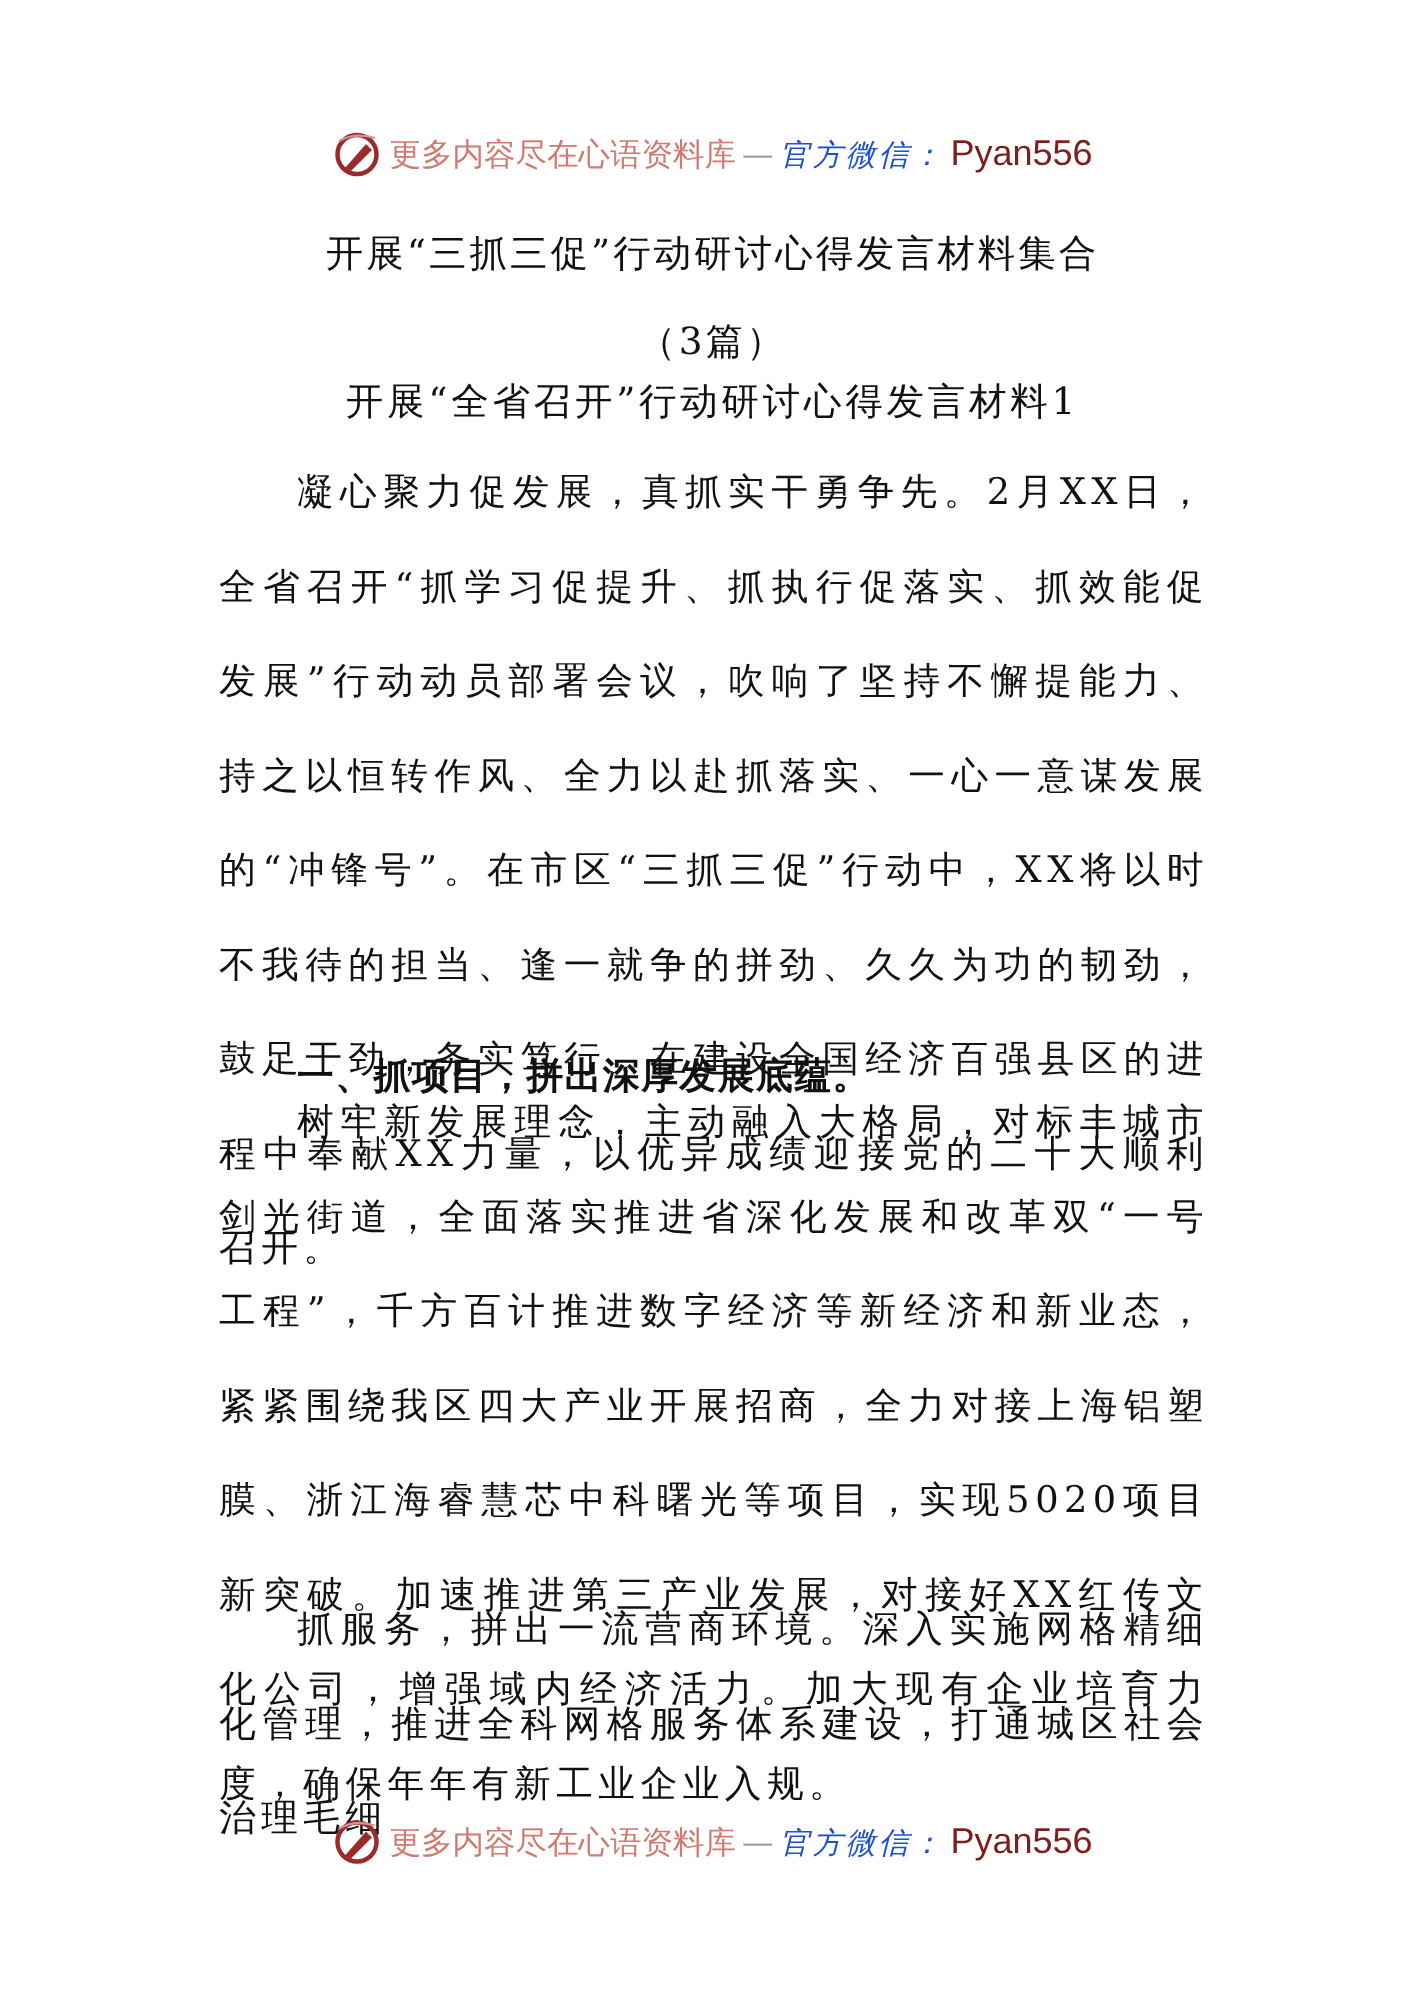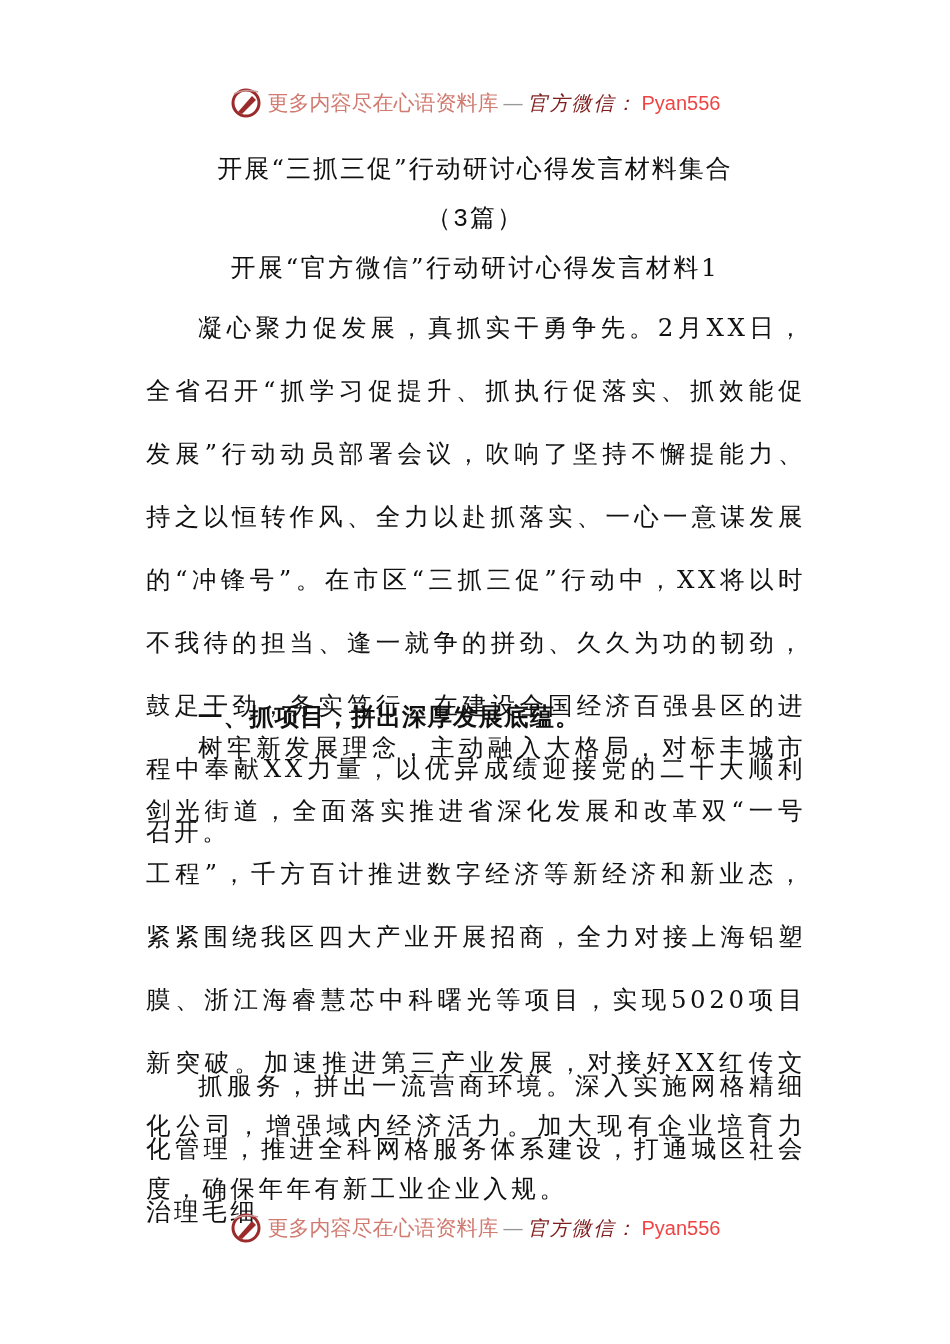--- a/index.html
+++ b/index.html
@@ -3,22 +3,22 @@
 <meta charset="utf-8">
 <style>
   html, body { margin:0; padding:0; background:#ffffff; }
   body { width:950px; height:1344px; position:relative; overflow:hidden;
          font-family:"DejaVu Serif", "Liberation Serif", serif; color:#111; }
   .banner { position:absolute; left:0; width:950px; height:40px; display:flex; justify-content:center; align-items:center;text-align:right; }
   .banner-inner { display:flex; align-items:center; gap:4px; }
   .logo { width:34px; height:34px; }
   .b-main { color:#d07a70; font-size:21px; font-family:"DejaVu Serif", serif; letter-spacing:0px; }
   .b-dash { color:#999; font-size:21px; }
-  .b-wx { color:#7f1d1d; font-size:20px; font-family:"DejaVu Serif", serif; font-style:italic; letter-spacing:2px; }
-  .b-id { color:#ef4444; font-size:20px; font-family:"Liberation Sans", sans-serif; }
+  .b-wx { color:#1d4ed8; font-size:20px; font-family:"DejaVu Serif", serif; font-style:italic; letter-spacing:2px; }
+  .b-id { color:#7f1d1d; font-size:24px; font-family:"Liberation Sans", sans-serif; }
   .title { position:absolute; left:0; width:950px; text-align:center; font-size:25px; letter-spacing:2px; }
   .para { position:absolute; left:146px; width:660px; font-size:24.5px; line-height:63px; text-align:justify; text-align-last:left; letter-spacing:3.6px; }
   .indent { text-indent:52px; }
   .heading { position:absolute; left:198px; font-size:24.5px; font-weight:bold; letter-spacing:1px; }
 </style>
 </head>
 <body>
 
 <div class="banner" style="top:83px;">
   <div class="banner-inner">
@@ -28,22 +28,22 @@
       <path d="M4 8 Q14 2 28 6" fill="none" stroke="#c99" stroke-width="1.5"></path>
     </svg>
     <span class="b-main">更多内容尽在心语资料库</span>
     <span class="b-dash">—</span>
     <span class="b-wx">官方微信：</span>
     <span class="b-id">Pyan556</span>
   </div>
 </div>
 
 <div class="title" style="top:152px;">开展“三抓三促”行动研讨心得发言材料集合</div>
-<div class="title" style="top:201px;font-family:Liberation Mono, monospace;">（3篇）</div>
-<div class="title" style="top:251px; letter-spacing:2.5px;">开展“官方微信”行动研讨心得发言材料1</div>
+<div class="title" style="top:211px;">（3篇）</div>
+<div class="title" style="top:251px; letter-spacing:2.5px;">开展“全省召开”行动研讨心得发言材料1</div>
 
 <div class="para indent" style="top:296px;">凝心聚力促发展，真抓实干勇争先。2月XX日，全省召开“抓学习促提升、抓执行促落实、抓效能促发展”行动动员部署会议，吹响了坚持不懈提能力、持之以恒转作风、全力以赴抓落实、一心一意谋发展的“冲锋号”。在市区“三抓三促”行动中，XX将以时不我待的担当、逢一就争的拼劲、久久为功的韧劲，鼓足干劲，务实笃行，在建设全国经济百强县区的进程中奉献XX力量，以优异成绩迎接党的二十大顺利召开。</div>
 
 <div class="heading" style="top:700px;">一、抓项目，拼出深厚发展底蕴。</div>
 
 <div class="para indent" style="top:716px;">树牢新发展理念，主动融入大格局，对标丰城市剑光街道，全面落实推进省深化发展和改革双“一号工程”，千方百计推进数字经济等新经济和新业态，紧紧围绕我区四大产业开展招商，全力对接上海铝塑膜、浙江海睿慧芯中科曙光等项目，实现5020项目新突破。加速推进第三产业发展，对接好XX红传文化公司，增强域内经济活力。加大现有企业培育力度，确保年年有新工业企业入规。</div>
 
 <div class="para indent" style="top:1054px;">抓服务，拼出一流营商环境。深入实施网格精细化管理，推进全科网格服务体系建设，打通城区社会治理毛细</div>
 
 <div class="banner" style="top:1208px;">

